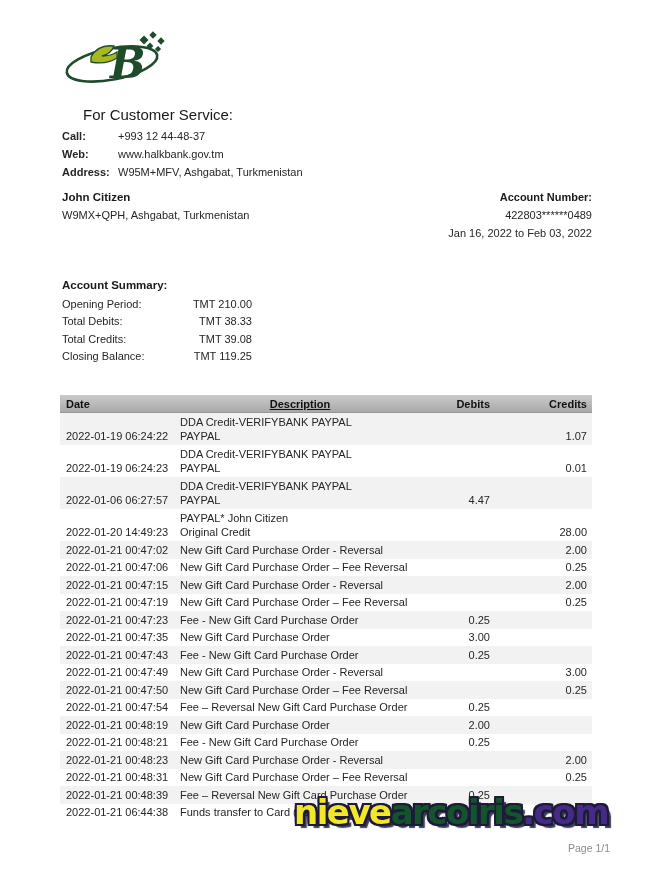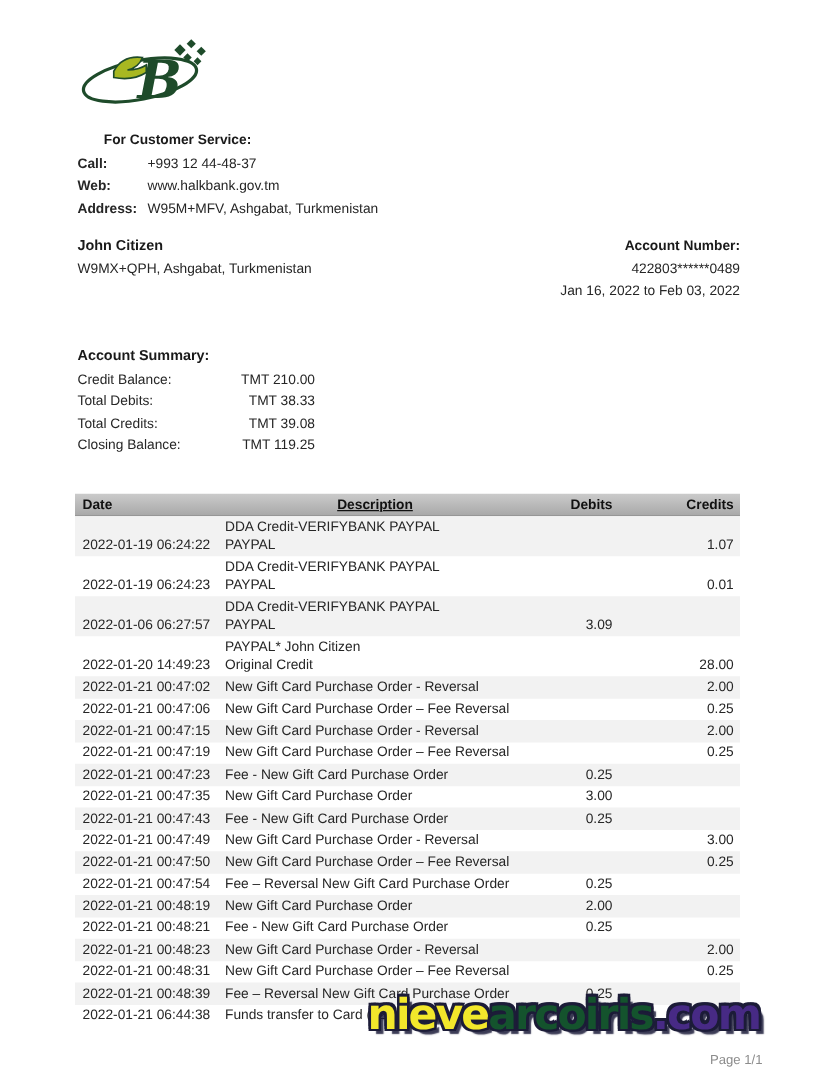--- a/index.html
+++ b/index.html
@@ -11,21 +11,21 @@
     color: #262626;
     overflow: hidden;
   }
   .abs { position: absolute; }
 
   
   .logo { left: 58px; top: 26px; }
 
   
   .cs { left: 62px; top: 106px; font-size: 11px; }
-  .cs-title { font-weight: bold; font-size: 11px; color: #1a1a1a; margin-bottom: 7px; padding-left: 21px; }
+  .cs-title { font-weight: normal; font-size: 15px; color: #1a1a1a; margin-bottom: 7px; padding-left: 21px; }
   .cs-grid { display: grid; grid-template-columns: 56px auto; row-gap: 5px; }
   .cs-label { font-weight: bold; line-height: 13px; }
   .cs-value { line-height: 13px; }
 
   
   .parties { left: 62px; top: 188px; width: 530px; display: flex; justify-content: space-between; font-size: 11px; }
   .holder-name { font-weight: bold; font-size: 11.5px; line-height: 18px; color:#1a1a1a; }
   .holder-addr { line-height: 18px; }
   .acct-info { text-align: right; }
   .acct-info div { line-height: 18px; }
@@ -112,21 +112,21 @@
     <div class="b">Account Number:</div>
     <div>422803******0489</div>
     <div>Jan 16, 2022 to Feb 03, 2022</div>
   </div>
 </div>
 
 <div class="abs summary">
   <div class="sum-title">Account Summary:</div>
   <div id="summary-rows">
   <div class="sum-row">
-    <div class="sum-label">Credit Balance:</div>
+    <div class="sum-label">Opening Period:</div>
     <div class="sum-value">TMT 210.00</div>
   </div>
 
   <div class="sum-row">
     <div class="sum-label">Total Debits:</div>
     <div class="sum-value">TMT 38.33</div>
   </div>
 
   <div class="sum-row">
     <div class="sum-label">Total Credits:</div>
@@ -167,21 +167,21 @@
     <div class="col-debit"></div>
     <div class="col-credit">0.01</div>
   </div>
 
   <div class="t-row odd">
     <div class="col-date">2022-01-06 06:27:57</div>
     <div class="col-desc">
           <div class="desc-line">DDA Credit-VERIFYBANK PAYPAL</div>
           <div class="desc-line">PAYPAL</div>
         </div>
-    <div class="col-debit">3.09</div>
+    <div class="col-debit">4.47</div>
     <div class="col-credit"></div>
   </div>
 
   <div class="t-row even">
     <div class="col-date">2022-01-20 14:49:23</div>
     <div class="col-desc">
           <div class="desc-line">PAYPAL* John Citizen</div>
           <div class="desc-line">Original Credit</div>
         </div>
     <div class="col-debit"></div>

